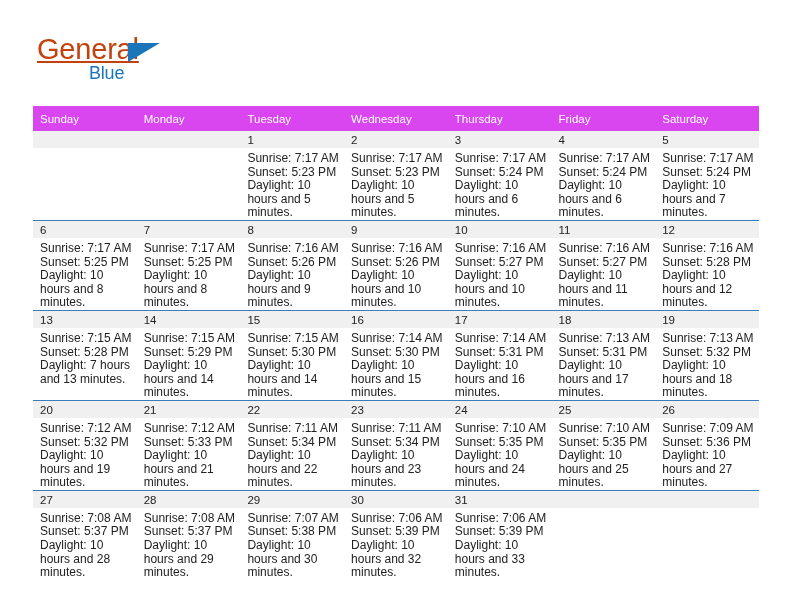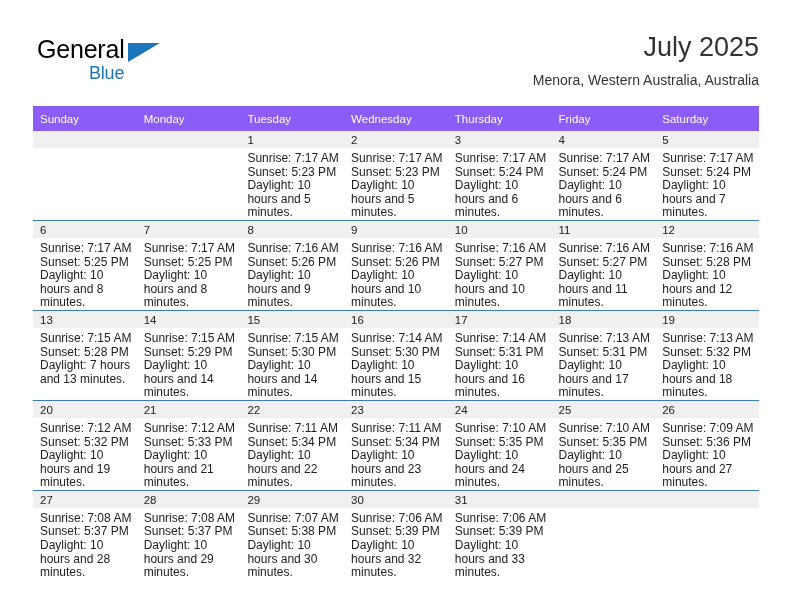--- a/index.html
+++ b/index.html
@@ -33,24 +33,25 @@
     position: absolute;
     left: 0;
     top: 4px;
     width: 230px;
     height: 58px;
   }
   .brand-general {
     position: absolute;
     left: 4px;
     top: 0px;
-    font-size: 25px;
-    color: #000000;
+    font-size: 29px;
+    color: #c2410c;
     letter-spacing: -0.2px;
     line-height: 30px;
+    text-decoration: underline;
   }
   .brand-tri {
     position: absolute;
     left: 95px;
     top: 9px;
     width: 0;
     height: 0;
     border-left: 32px solid #1b75bb;
     border-bottom: 19px solid transparent;
   }
@@ -86,21 +87,21 @@
   
   .calendar {
     position: absolute;
     left: 33px;
     top: 106px;
     width: 726px;
     border-collapse: collapse;
     table-layout: fixed;
   }
   .calendar th {
-    background: #8b5cf6;
+    background: #d946ef;
     color: #ffffff;
     font-size: 11.5px;
     font-weight: normal;
     text-align: left;
     padding: 5px 0 5px 7px;
     height: 15px;
     border: none;
   }
   .calendar td {
     vertical-align: top;
@@ -143,24 +144,20 @@
 <div class="page">
 
   <div class="header">
 
     <div class="brand">
       <span class="brand-general">General</span>
       <span class="brand-tri"></span>
       <span class="brand-blue">Blue</span>
     </div>
 
-    <div class="title-wrap">
-      <div class="cal-title">July 2025</div>
-      <div class="cal-subtitle">Menora, Western Australia, Australia</div>
-    </div>
 
   </div>
 
   <table class="calendar">
     <thead>
       <tr id="weekday-row">
           <th>Sunday</th>
           <th>Monday</th>
           <th>Tuesday</th>
           <th>Wednesday</th>

